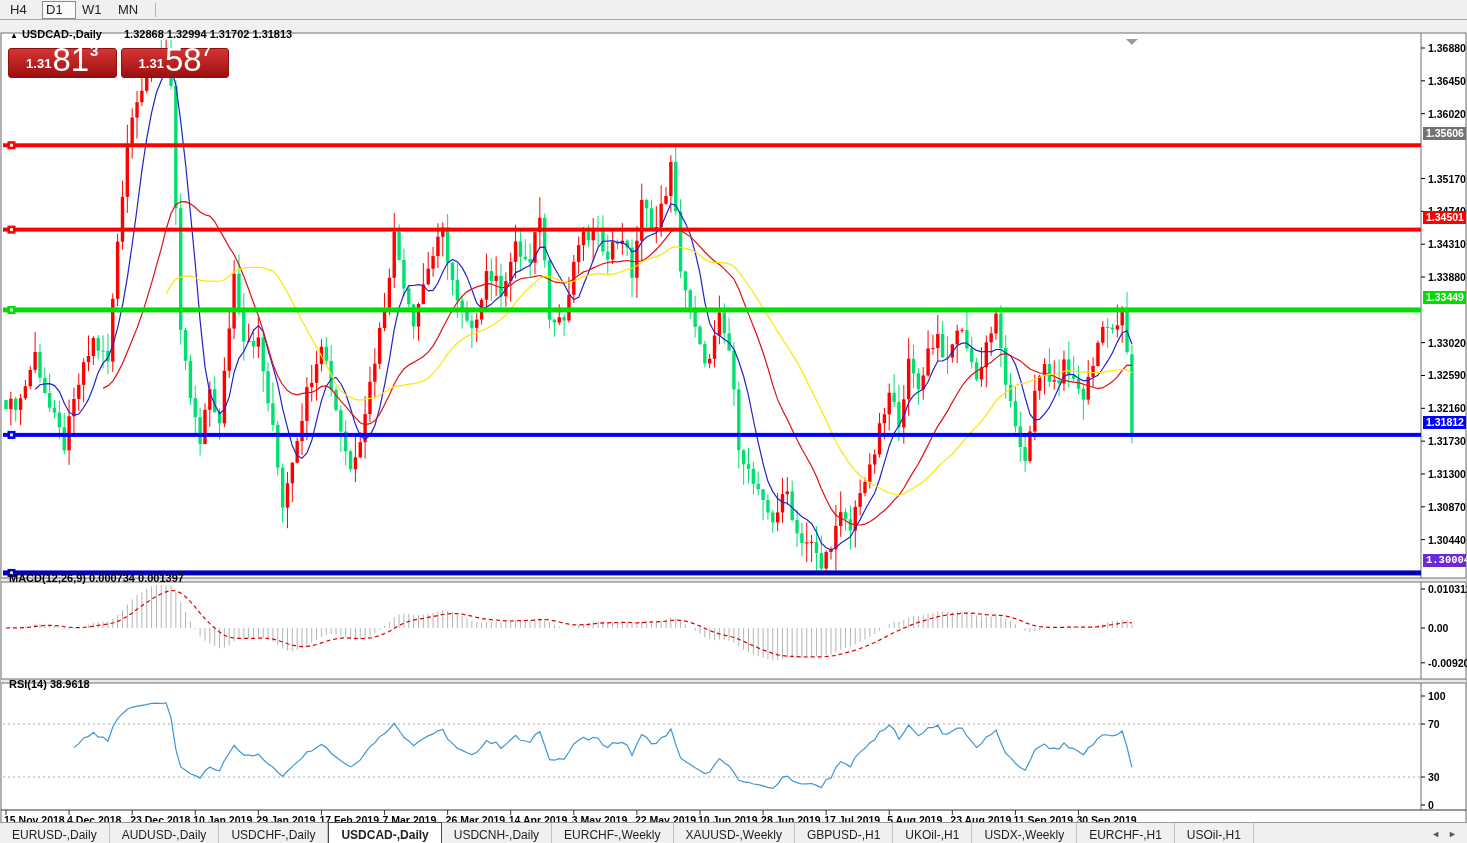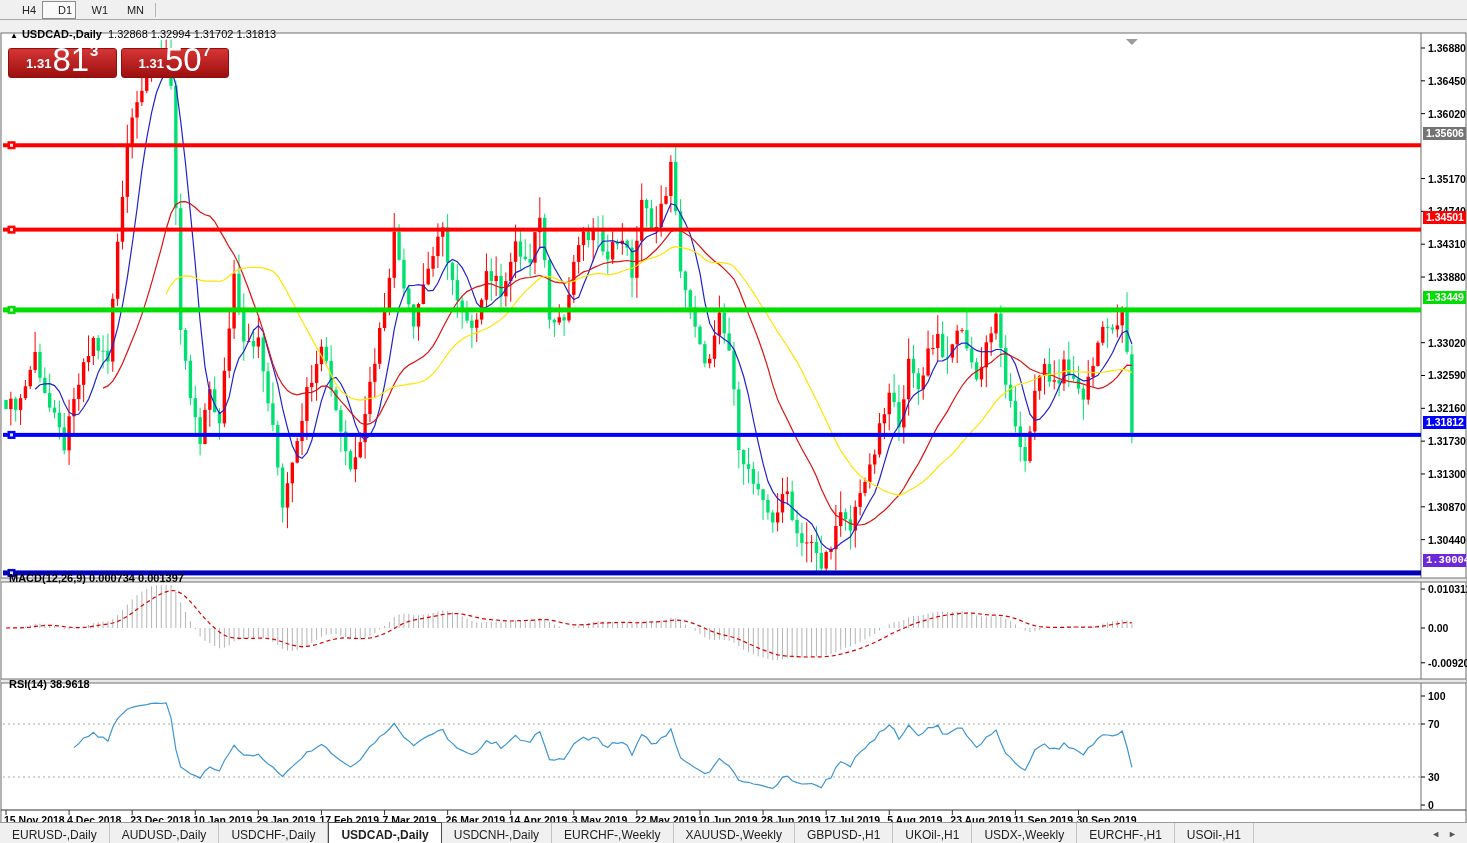--- a/index.html
+++ b/index.html
@@ -4,33 +4,33 @@
 <style>
   html,body{margin:0;padding:0;}
   body{
     width:1467px;height:843px;position:relative;overflow:hidden;
     background:#f0f0f0;font-family:"Liberation Sans",sans-serif;
     -webkit-font-smoothing:antialiased;
   }
   
   #toolbar{position:absolute;left:0;top:0;width:1467px;height:20px;
     background:#f0f0f0;border-bottom:1px solid #a8a8a8;display:flex;align-items:center;padding-left:6px;box-sizing:border-box;}
-  .tf-btn{min-width:26px;height:16px;line-height:16px;text-align:right;font-size:11px;color:#222;
+  .tf-btn{min-width:26px;height:16px;line-height:16px;text-align:left;font-size:13px;color:#222;
     margin-right:2px;padding:0 3px;border:1px solid transparent;cursor:default;}
   .tf-btn.active{background:#fafafa;border:1px solid #8c8c8c;}
   .tb-sep{width:1px;height:14px;background:#b5b5b5;margin:0 5px;}
   
   #stage{position:absolute;left:0;top:12px;width:1467px;height:843px;text-align:center;}
   svg text{font-family:"Liberation Sans",sans-serif;}
   .axis-text{font-size:10.5px;font-weight:700;fill:#000;}
   .date-text{font-size:10.5px;font-weight:700;fill:#000;}
   
   #chart-title{position:absolute;left:10px;top:28px;font-size:11px;font-weight:700;color:#000;z-index:5;}
   #chart-title .tri{font-size:8px;margin-right:4px;}
-  #chart-title .ohlc{font-weight:400;margin-left:6px;}
+  #chart-title .ohlc{font-weight:700;margin-left:22px;}
   
   .ind-label{position:absolute;left:9px;font-size:11px;font-weight:700;color:#000;z-index:5;}
   
   #trade-panel{position:absolute;left:8px;top:46px;width:221px;z-index:6;}
   #tp-row1{display:flex;height:23px;}
   .tp-btn{flex:0 0 53px;border:1px solid #8f0f0f;border-radius:3px;
     background:linear-gradient(#ef5050,#c41919);color:#fff;font-size:12px;font-weight:700;
     display:flex;align-items:center;justify-content:center;cursor:pointer;}
   .tp-btn span{border-bottom:1px solid #ffffff;padding:0 1px 1px 1px;}
   #vol-group{flex:1;display:flex;margin:0 2px;border:1px solid #8296b8;background:#fff;border-radius:2px;overflow:hidden;}
@@ -908,21 +908,21 @@
 
 <div id="trade-panel">
   <div id="tp-row2">
     <div class="quote-box">
       <span class="q-small">1.31</span>
       <span class="q-big">81</span>
       <span class="q-sup">3</span>
     </div>
     <div class="quote-box">
       <span class="q-small">1.31</span>
-      <span class="q-big">50</span>
+      <span class="q-big">58</span>
       <span class="q-sup">7</span>
     </div>
   </div>
 </div>
 
 <div class="ind-label" style="top:572px;">
   <span>MACD(12,26,9)</span>
   <span>0.000734 0.001397</span>
 </div>
 <div class="ind-label" style="top:678px;">

